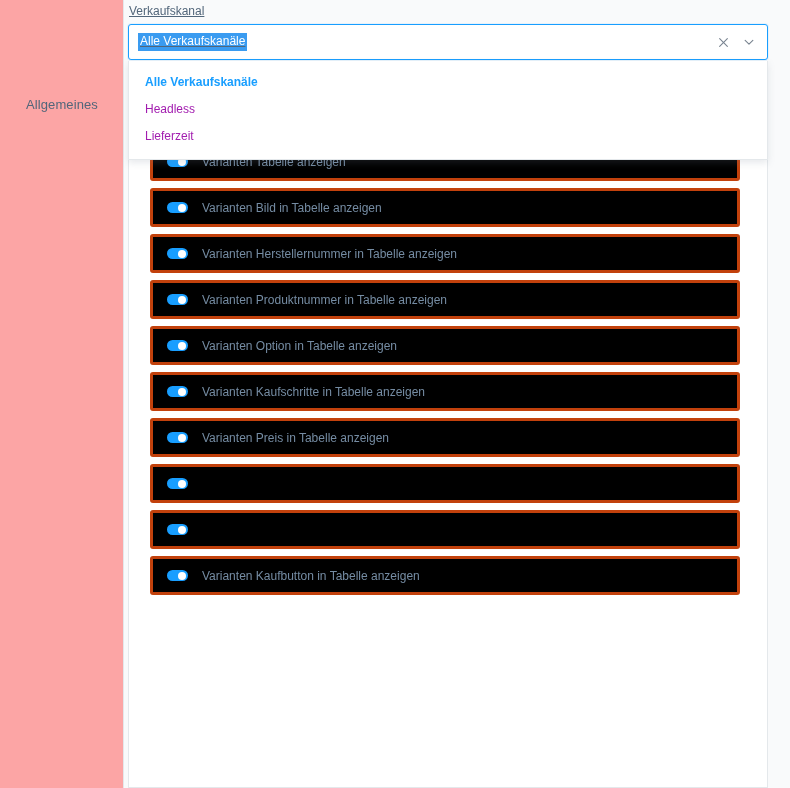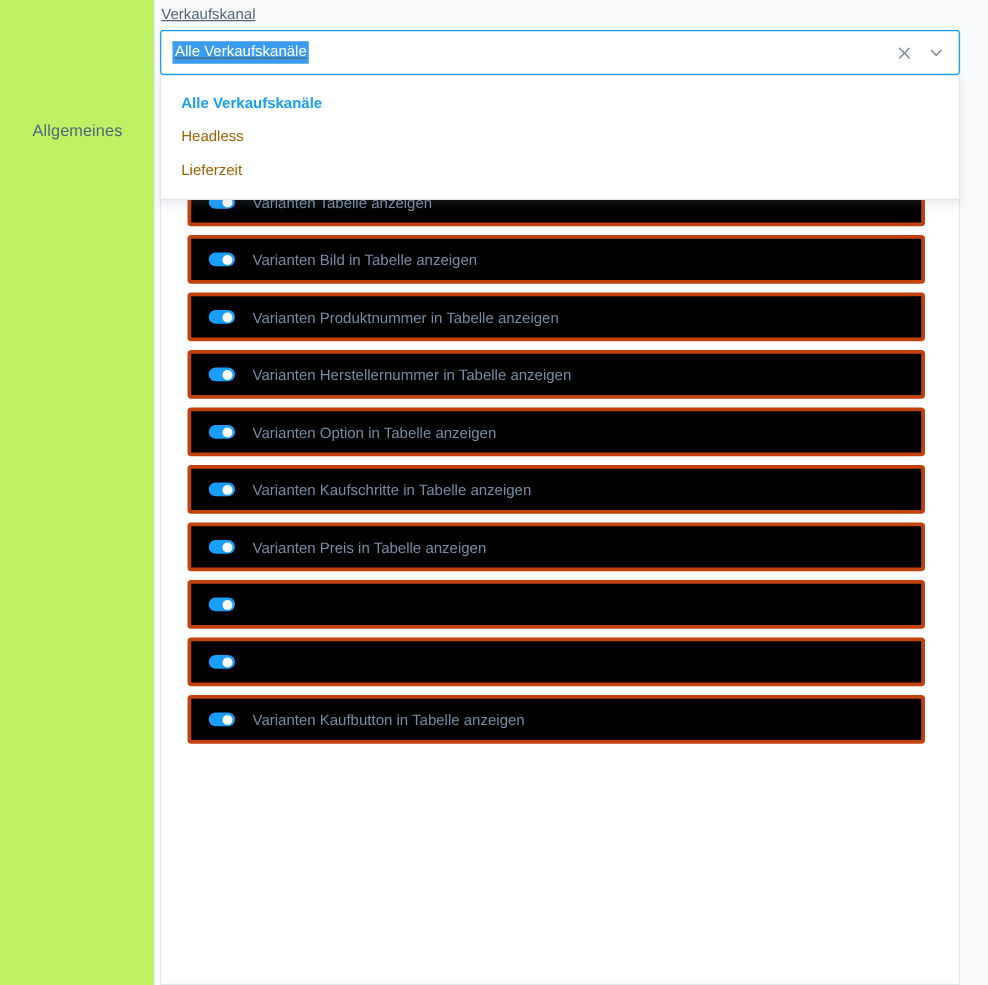--- a/index.html
+++ b/index.html
@@ -35,21 +35,21 @@
     background: #f9fafb;
   }
 
   
   #sidebar {
     position: absolute;
     left: 0;
     top: 0;
     width: 124px;
     height: 788px;
-    background: #bef264;
+    background: #fca5a5;
     border-right: 1px solid #e4e8eb;
     box-sizing: border-box;
   }
   #sidebar-item-allgemeines {
     position: absolute;
     left: 0;
     top: 97px;
     width: 124px;
     text-align: center;
     font-size: 13px;
@@ -150,21 +150,21 @@
     border-top: none;
     box-shadow: 0 3px 7px rgba(120,134,148,.18);
     box-sizing: border-box;
     padding: 8px 0 9px 0;
     z-index: 40;
   }
   .dropdown-option {
     padding: 5px 0 5px 16px;
     font-size: 12px;
     line-height: 17px;
-    color: #a16207;
+    color: #a21caf;
     cursor: pointer;
     white-space: nowrap;
   }
   .dropdown-option.is-selected {
     color: #189eff;
     font-weight: bold;
   }
 
   
   #toggle-rows {
@@ -241,26 +241,26 @@
     </div>
 
 
     <div class="toggle-row">
       <span class="switch"></span>
       <span class="toggle-label">Varianten Bild in Tabelle anzeigen</span>
     </div>
 
     <div class="toggle-row">
       <span class="switch"></span>
+      <span class="toggle-label">Varianten Herstellernummer in Tabelle anzeigen</span>
+    </div>
+
+    <div class="toggle-row">
+      <span class="switch"></span>
       <span class="toggle-label">Varianten Produktnummer in Tabelle anzeigen</span>
-    </div>
-
-    <div class="toggle-row">
-      <span class="switch"></span>
-      <span class="toggle-label">Varianten Herstellernummer in Tabelle anzeigen</span>
     </div>
 
     <div class="toggle-row">
       <span class="switch"></span>
       <span class="toggle-label">Varianten Option in Tabelle anzeigen</span>
     </div>
 
     <div class="toggle-row">
       <span class="switch"></span>
       <span class="toggle-label">Varianten Kaufschritte in Tabelle anzeigen</span>

